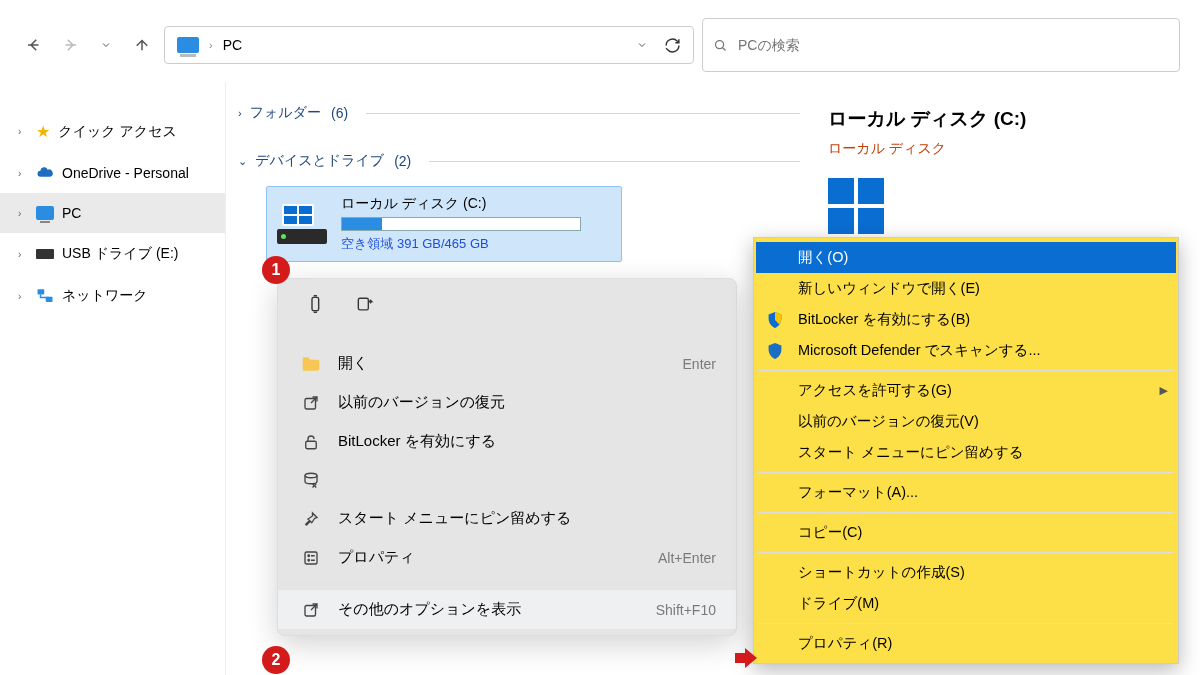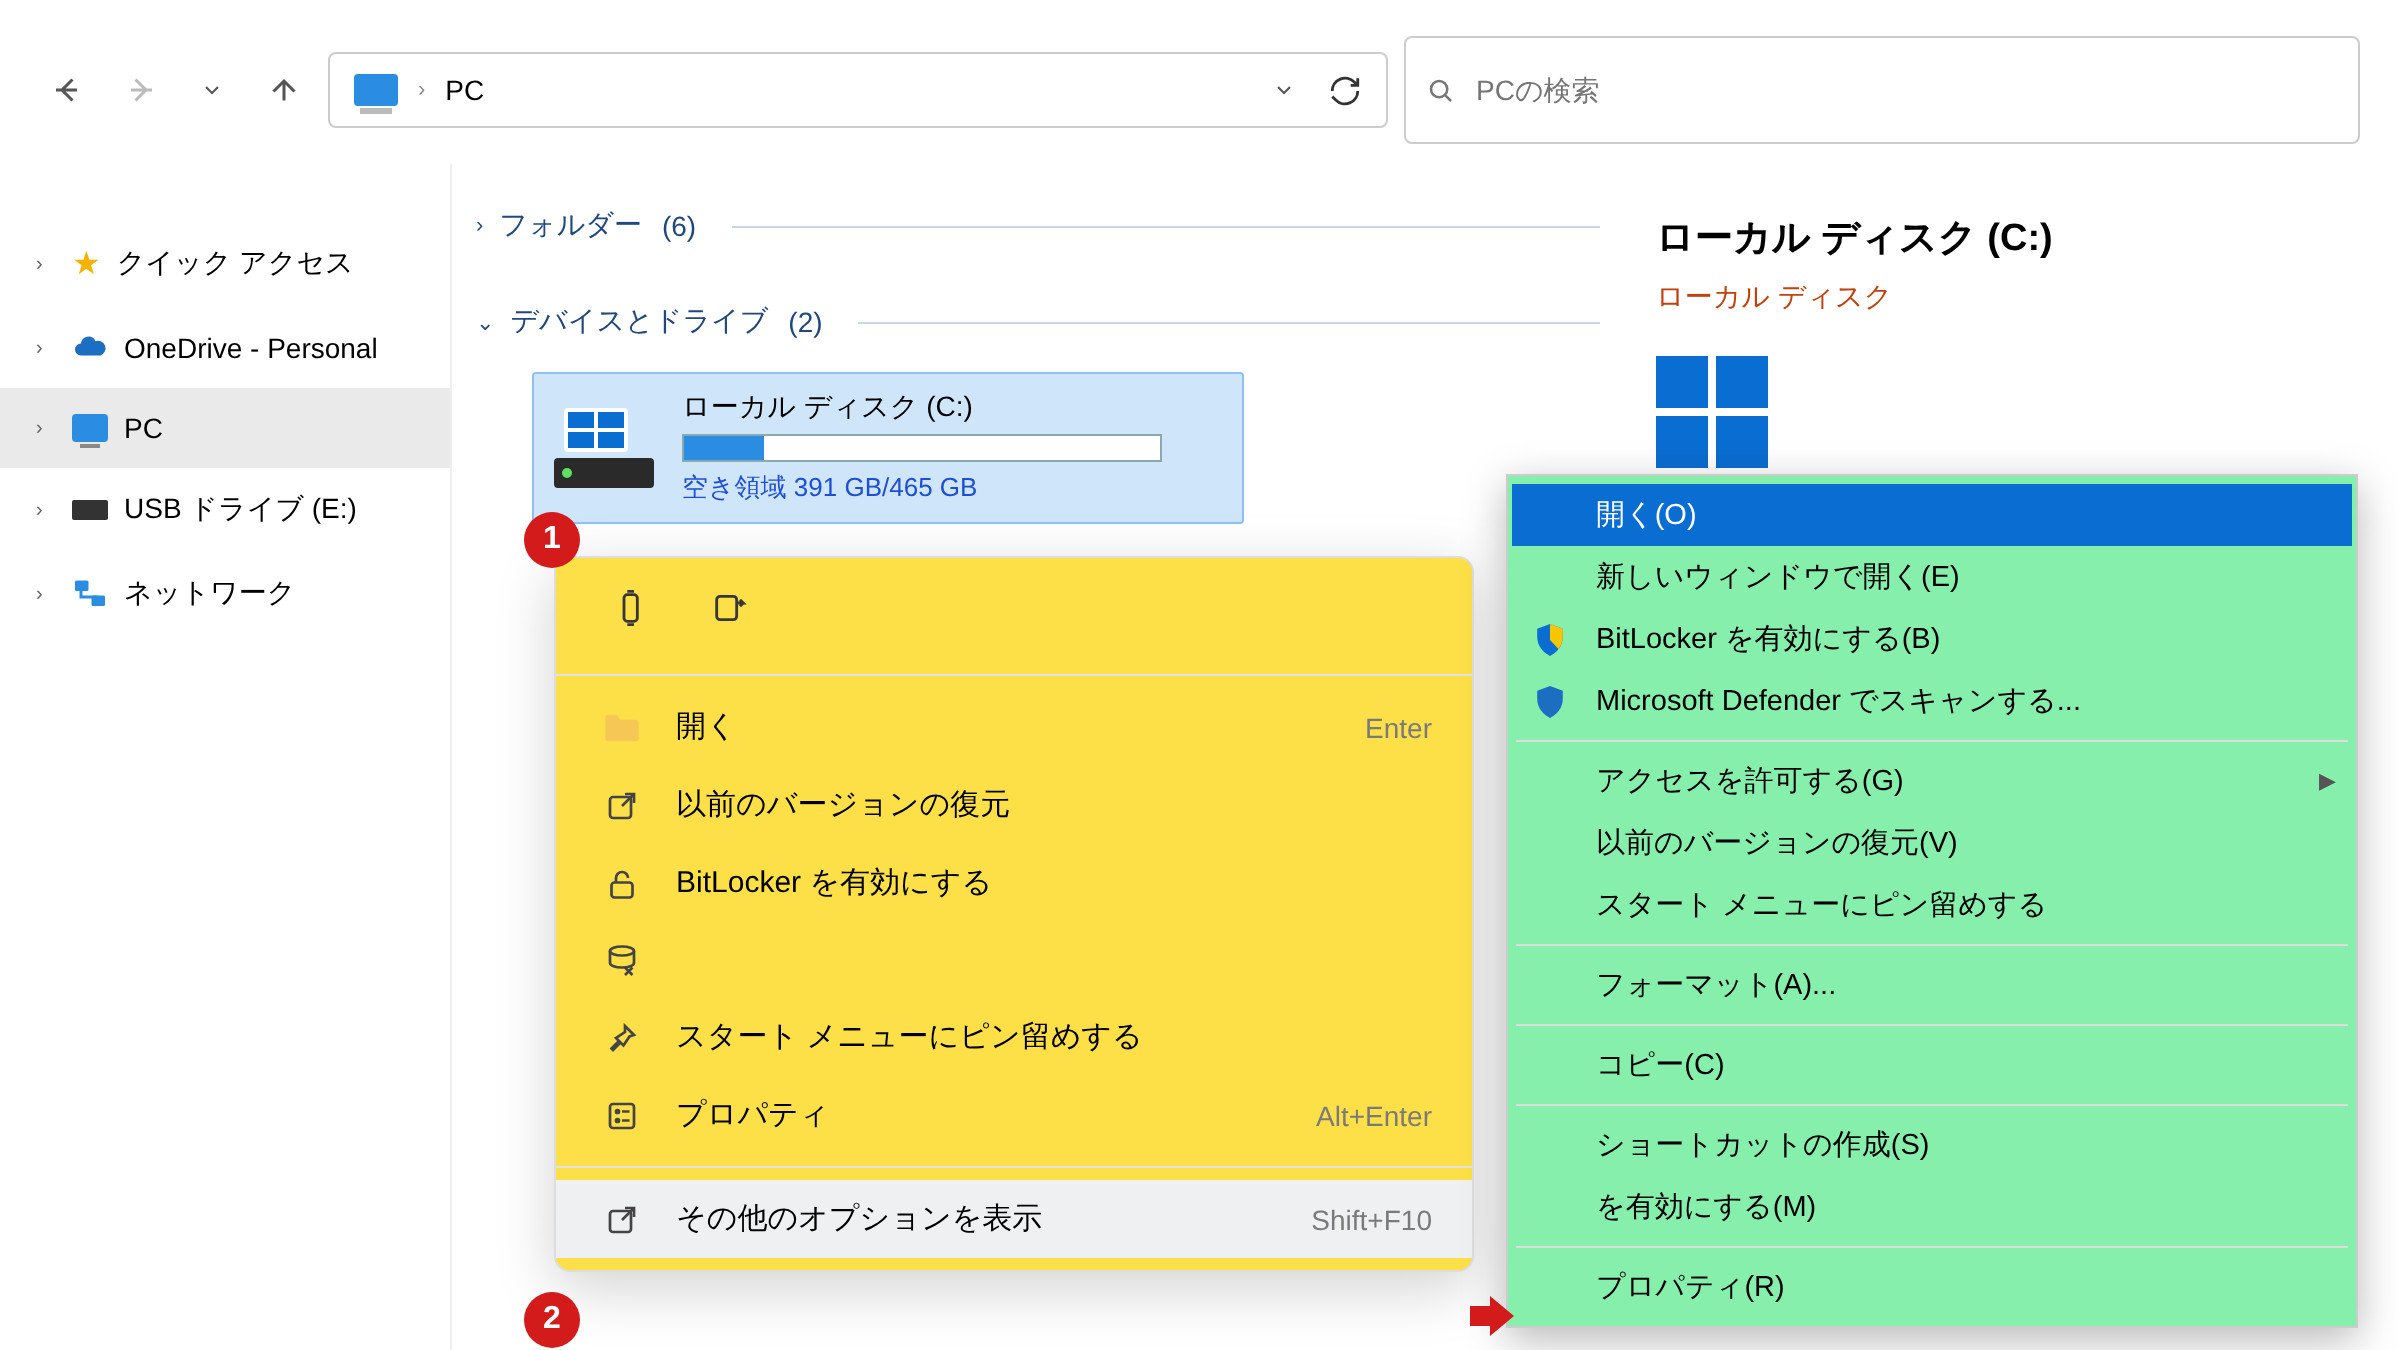--- a/index.html
+++ b/index.html
@@ -43,32 +43,32 @@
   .drive-free { font-size: 13px; color:#1d4ed8; }
 
   
   .details { width: 388px; padding: 24px 16px; }
   .details h2 { font-size: 19px; font-weight: 600; }
   .details .sub { color:#c2410c; margin-top: 8px; font-size: 14px; }
   .details .bigwin { margin-top: 20px; width: 56px; height: 56px; display:grid; grid-template-columns:1fr 1fr; grid-template-rows:1fr 1fr; gap:4px; }
   .details .bigwin div { background:#0a6dd1; }
 
   
-  .ctx1 { position:absolute; left:277px; top:278px; width:460px; background:#fde047; border:1px solid #ddd; border-radius:8px; box-shadow:0 8px 30px rgba(0,0,0,0.18); padding: 6px 0; z-index: 30; }
+  .ctx1 { position:absolute; left:277px; top:278px; width:460px; background:#e5e5e5; border:1px solid #ddd; border-radius:8px; box-shadow:0 8px 30px rgba(0,0,0,0.18); padding: 6px 0; z-index: 30; }
   .ctx1 .iconrow { display:flex; gap: 22px; padding: 6px 18px 14px 26px; }
   .ctx1 .iconrow .icobtn { width:26px; height:26px; display:flex; align-items:center; justify-content:center; color:#373737;}
   .ctx1 .mi { display:flex; align-items:center; gap:16px; padding: 10px 20px 10px 22px; }
   .ctx1 .mi.sel { background:#eef0f2; }
   .ctx1 .mi .ico { width:22px; display:flex; align-items:center; justify-content:center; }
   .ctx1 .mi .lbl { flex:1; font-size:15px; }
   .ctx1 .mi .sc { color:#7a7a7a; font-size:14px; }
   .ctx1 .divider { height:1px; background:#e3e3e3; margin:6px 0; }
 
   
-  .ctx2 { position:absolute; left:753px; top:237px; width:426px; background:#86efac; border:1px solid #ccc; box-shadow:0 6px 20px rgba(0,0,0,0.28); padding: 4px 2px; z-index: 40; }
+  .ctx2 { position:absolute; left:753px; top:237px; width:426px; background:#fde047; border:1px solid #ccc; box-shadow:0 6px 20px rgba(0,0,0,0.28); padding: 4px 2px; z-index: 40; }
   .ctx2 .mi2 { display:flex; align-items:center; gap:12px; padding: 6px 8px 6px 8px; font-size:14px; }
   .ctx2 .mi2 .ico2 { width:22px; display:flex; justify-content:center; align-items:center; }
   .ctx2 .mi2 .lbl2 { flex:1; font-size: 14.5px; }
   .ctx2 .mi2 .arr { color:#555; font-size:11px; }
   .ctx2 .mi2.hl { background:#0a6dd1; color:#fff; }
   .ctx2 .div2 { height:1px; background:#ddd; margin:4px 2px; }
 
   
   .badge { position:absolute; width:28px; height:28px; border-radius:50%; background:#d31b1b; color:#fff; font-weight:700; display:flex; align-items:center; justify-content:center; z-index:50; font-size:16px; }
   .arrow { position:absolute; z-index:50; color:#d31b1b; font-size:22px; }
@@ -362,21 +362,21 @@
       <span class="ico2"></span>
       <span class="lbl2">コピー(C)</span>
     </div>
   <div class="div2"></div>
   <div class="mi2">
       <span class="ico2"></span>
       <span class="lbl2">ショートカットの作成(S)</span>
     </div>
   <div class="mi2">
       <span class="ico2"></span>
-      <span class="lbl2">を有効にする(M)</span>
+      <span class="lbl2">ドライブ(M)</span>
     </div>
   <div class="div2"></div>
   <div class="mi2">
       <span class="ico2"></span>
       <span class="lbl2">プロパティ(R)</span>
     </div>
 </div>
 
 <div class="badge" style="left:262px; top:256px;">1</div>
 <div class="badge" style="left:262px; top:646px;">2</div>

